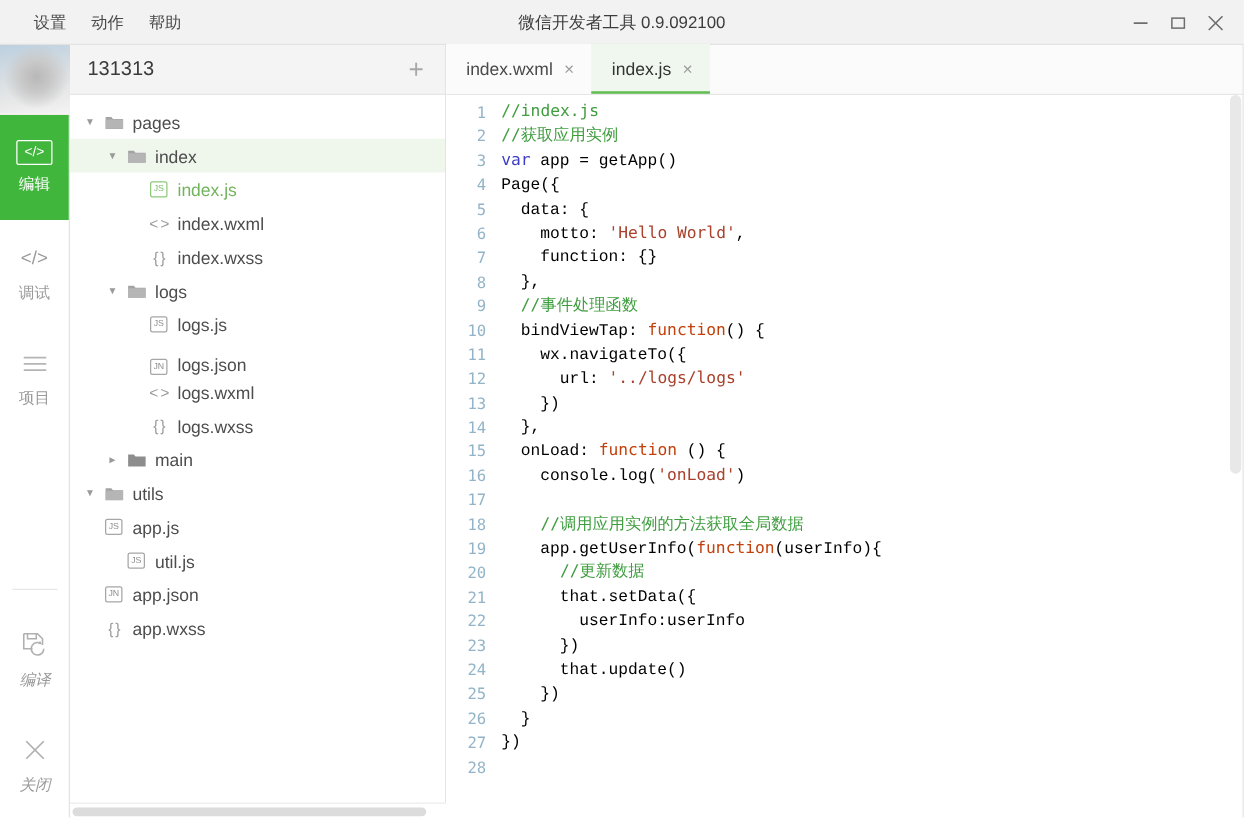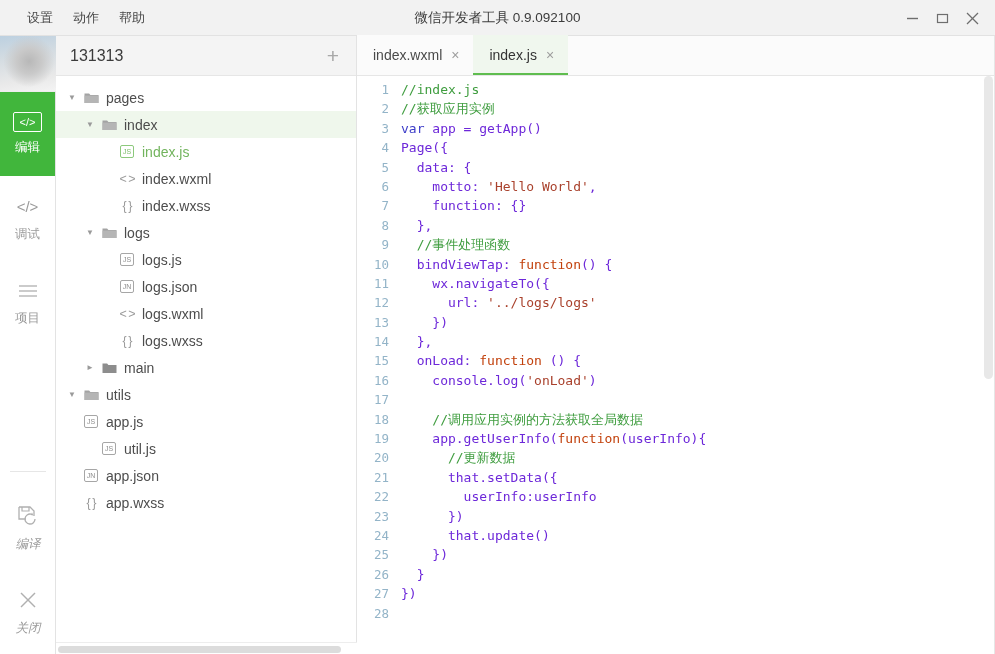--- a/index.html
+++ b/index.html
@@ -135,21 +135,21 @@
   .code {
     font-family: "DejaVu Sans Mono", "Liberation Mono", monospace;
     font-size: 13px; line-height: 19.4px;
     padding-top: 4px;
   }
   .cline { display: flex; height: 19.4px; white-space: pre; }
   .ln {
     width: 44px; flex: 0 0 44px; text-align: right; padding-right: 12px;
     color: #93b4c8; font-size: 12.5px; user-select: none;
   }
-  .ctext { color: #6d28d9; }
+  .ctext { color: #000000; font-family: Liberation Mono, monospace; }
   .cmt { color: #3f9d3f; }
   .kw  { color: #3c3cc8; }
   .str { color: #a9412c; }
   .fn  { color: #c2410c; }
 
   .v-scroll {
     position: absolute; right: 0; top: 0; width: 13px; height: 578px;
     background: #ffffff;
   }
   .v-thumb {
@@ -298,21 +298,21 @@
         </span>
         <span class="node-label">logs</span>
       </div>
       <div class="node" style="padding-left: 44px;">
         <span class="caret empty"></span>
         <span class="ico">
           <span class="badge">JS</span>
         </span>
         <span class="node-label">logs.js</span>
       </div>
-      <div class="node" style="padding-left: 44px;">
+      <div class="node" style="padding-left: 44px; align-items: flex-end;">
         <span class="caret empty"></span>
         <span class="ico">
           <span class="badge">JN</span>
         </span>
         <span class="node-label">logs.json</span>
       </div>
       <div class="node" style="padding-left: 44px;">
         <span class="caret empty"></span>
         <span class="ico">
           <span class="brackets">&lt; &gt;</span>

